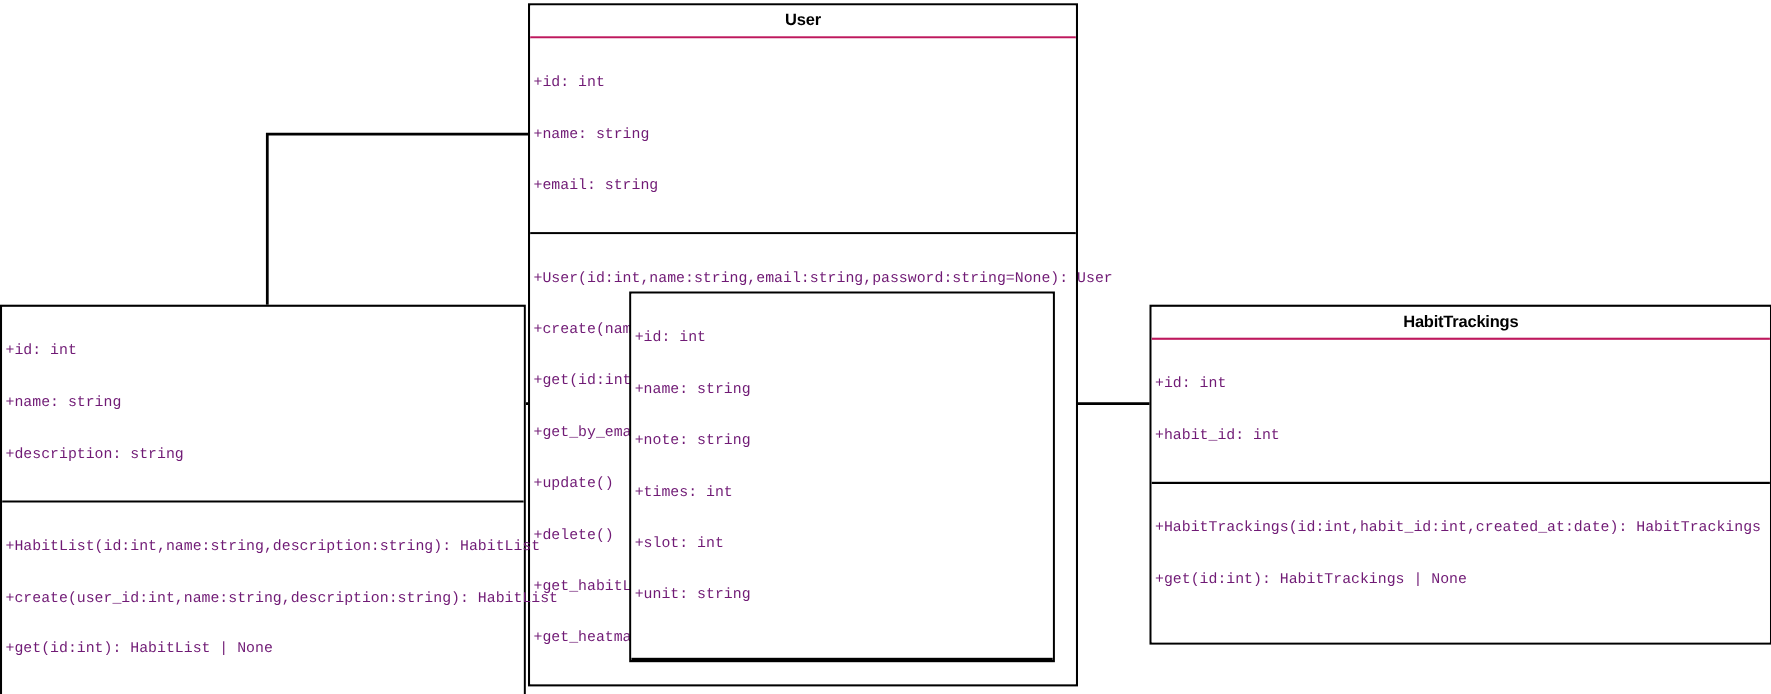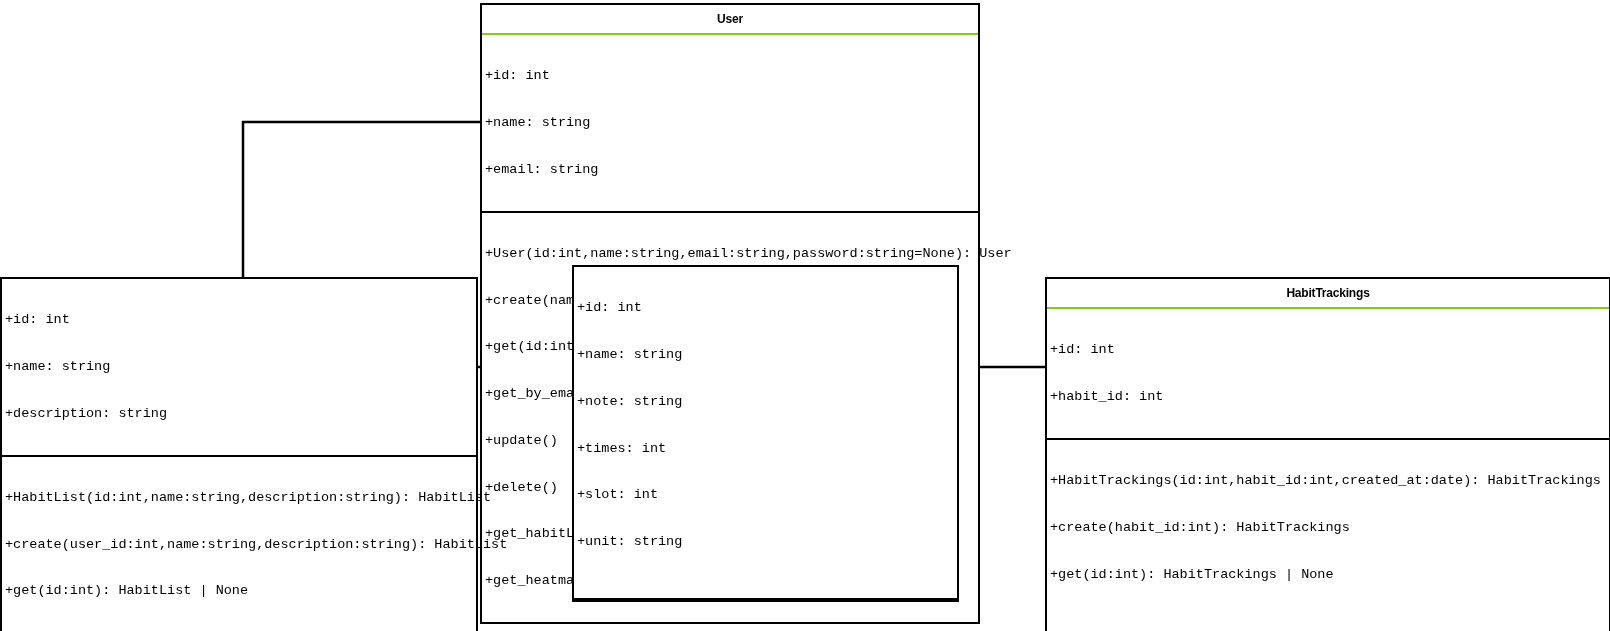--- a/index.html
+++ b/index.html
@@ -28,39 +28,39 @@
   }
   .uml-class {
     position: absolute;
     box-sizing: border-box;
     border: 2px solid #000000;
     background: #ffffff;
     overflow: visible;
   }
   .uml-title {
     box-sizing: border-box;
-    border-bottom: 2px solid #84cc16;
+    border-bottom: 2px solid #be185d;
     text-align: center;
     font-family: "Liberation Sans", sans-serif;
     font-weight: bold;
-    font-size: 12px;
+    font-size: 15px;
     line-height: 22px;
     padding: 3px 0 3px 0;
     letter-spacing: -0.2px;
     color: #000000;
     background: #ffffff;
     white-space: nowrap;
   }
   .uml-section {
     box-sizing: border-box;
     padding: 2px 0 2px 3px;
     font-family: "Liberation Mono", monospace;
     font-size: 13.5px;
     line-height: 15.6px;
-    color: #000000;
+    color: #701a75;
     white-space: pre;
     background: #ffffff;
   }
   .uml-section.attrs {
     border-bottom: 2px solid #000000;
   }
   .uml-row {
     white-space: pre;
     height: 15.6px;
   }
@@ -140,19 +140,18 @@
   </div>
 
   <div class="uml-class clip-host" id="class-trackings">
     <div class="uml-title">HabitTrackings</div>
     <div class="uml-section attrs">
       <div class="uml-row">+id: int</div>
       <div class="uml-row">+habit_id: int</div>
     </div>
     <div class="uml-section methods">
       <div class="uml-row">+HabitTrackings(id:int,habit_id:int,created_at:date): HabitTrackings</div>
-      <div class="uml-row">+create(habit_id:int): HabitTrackings</div>
       <div class="uml-row">+get(id:int): HabitTrackings | None</div>
       
     </div>
   </div>
 
 </div>
 
 </body></html>

